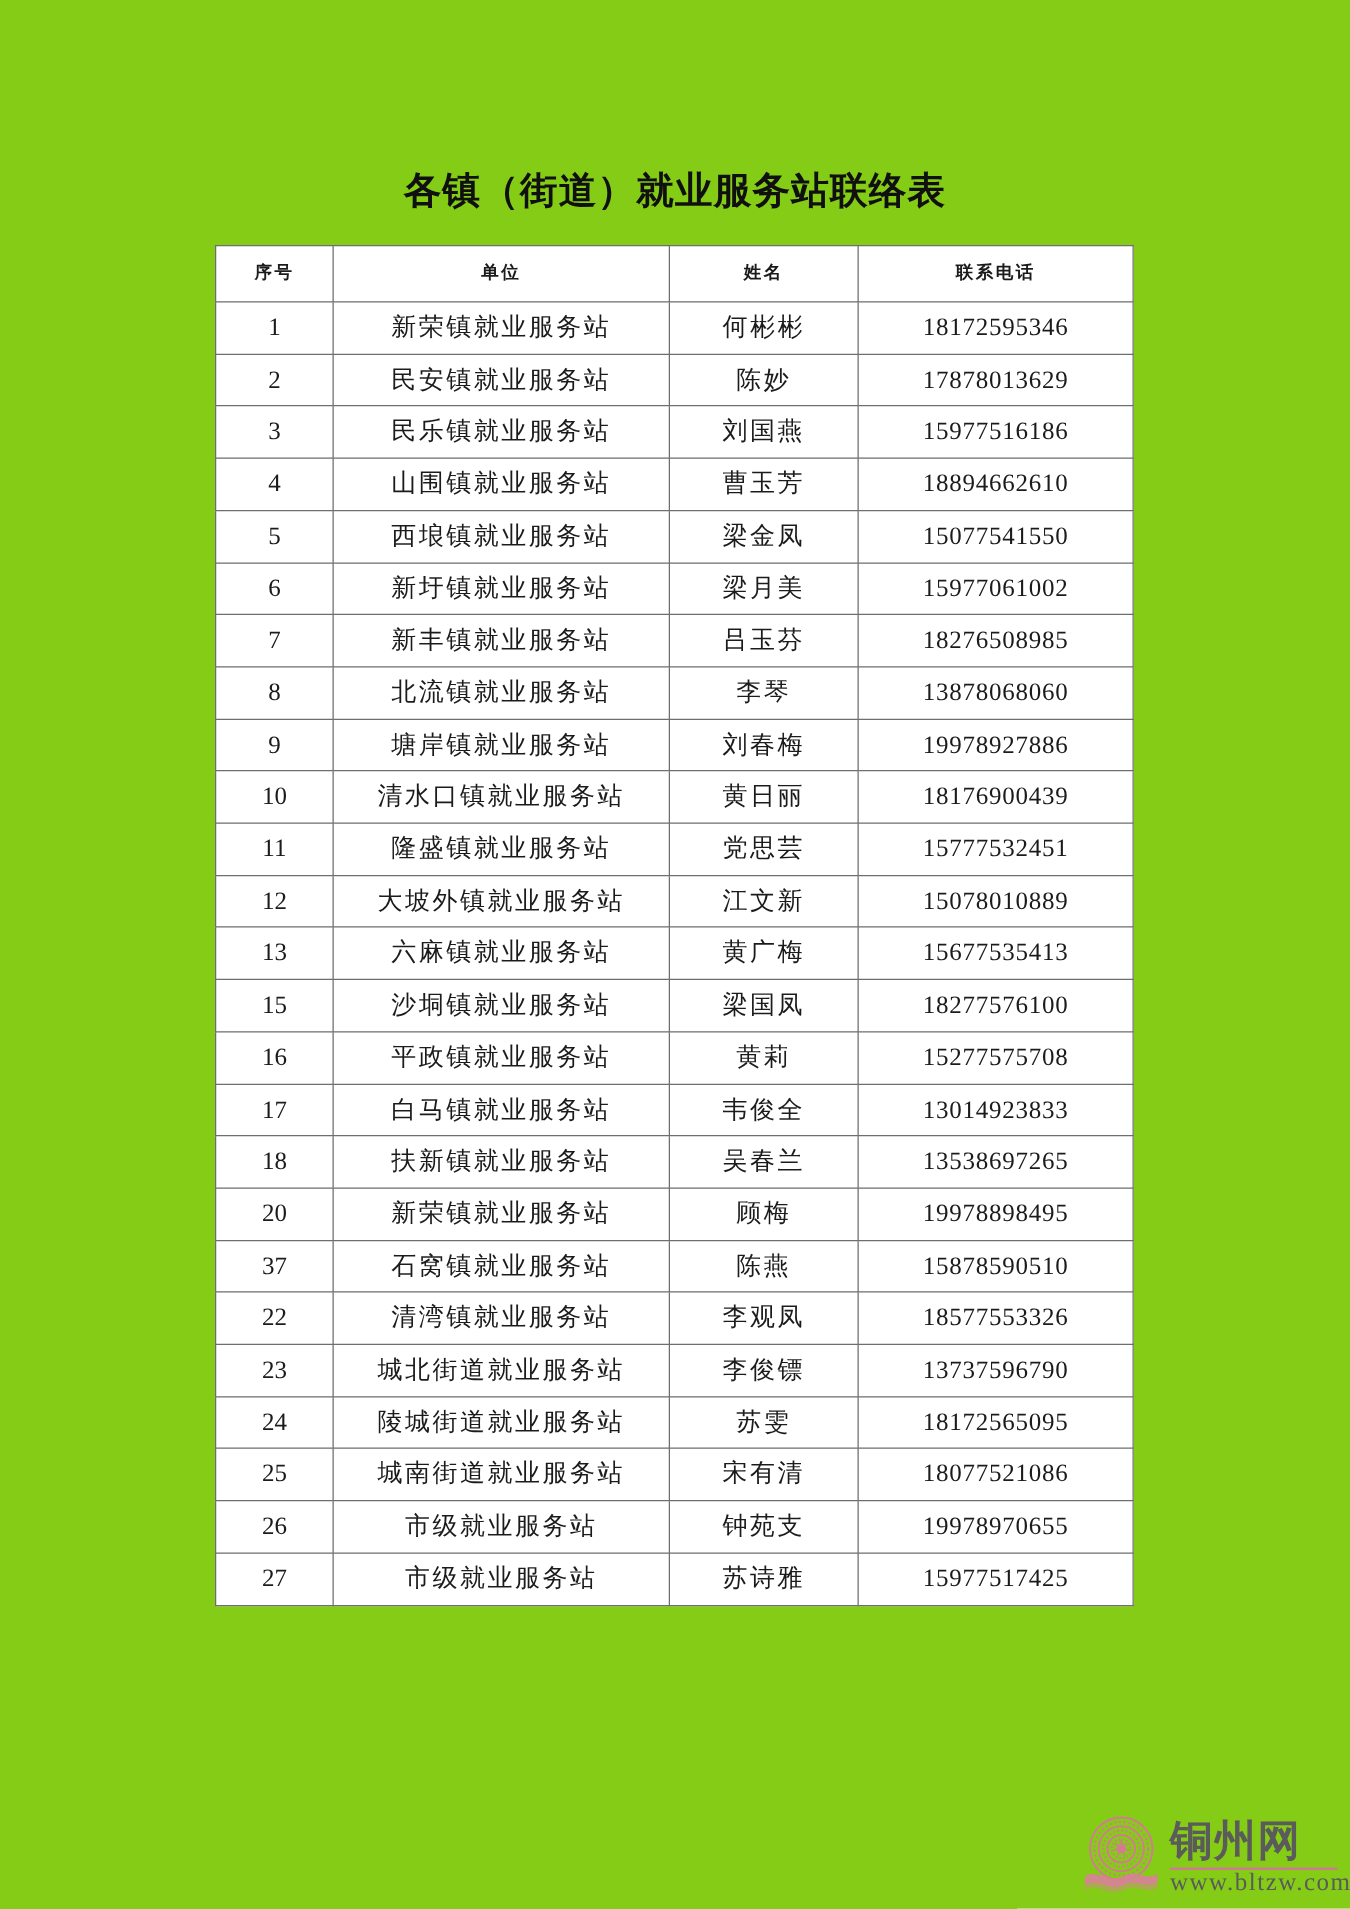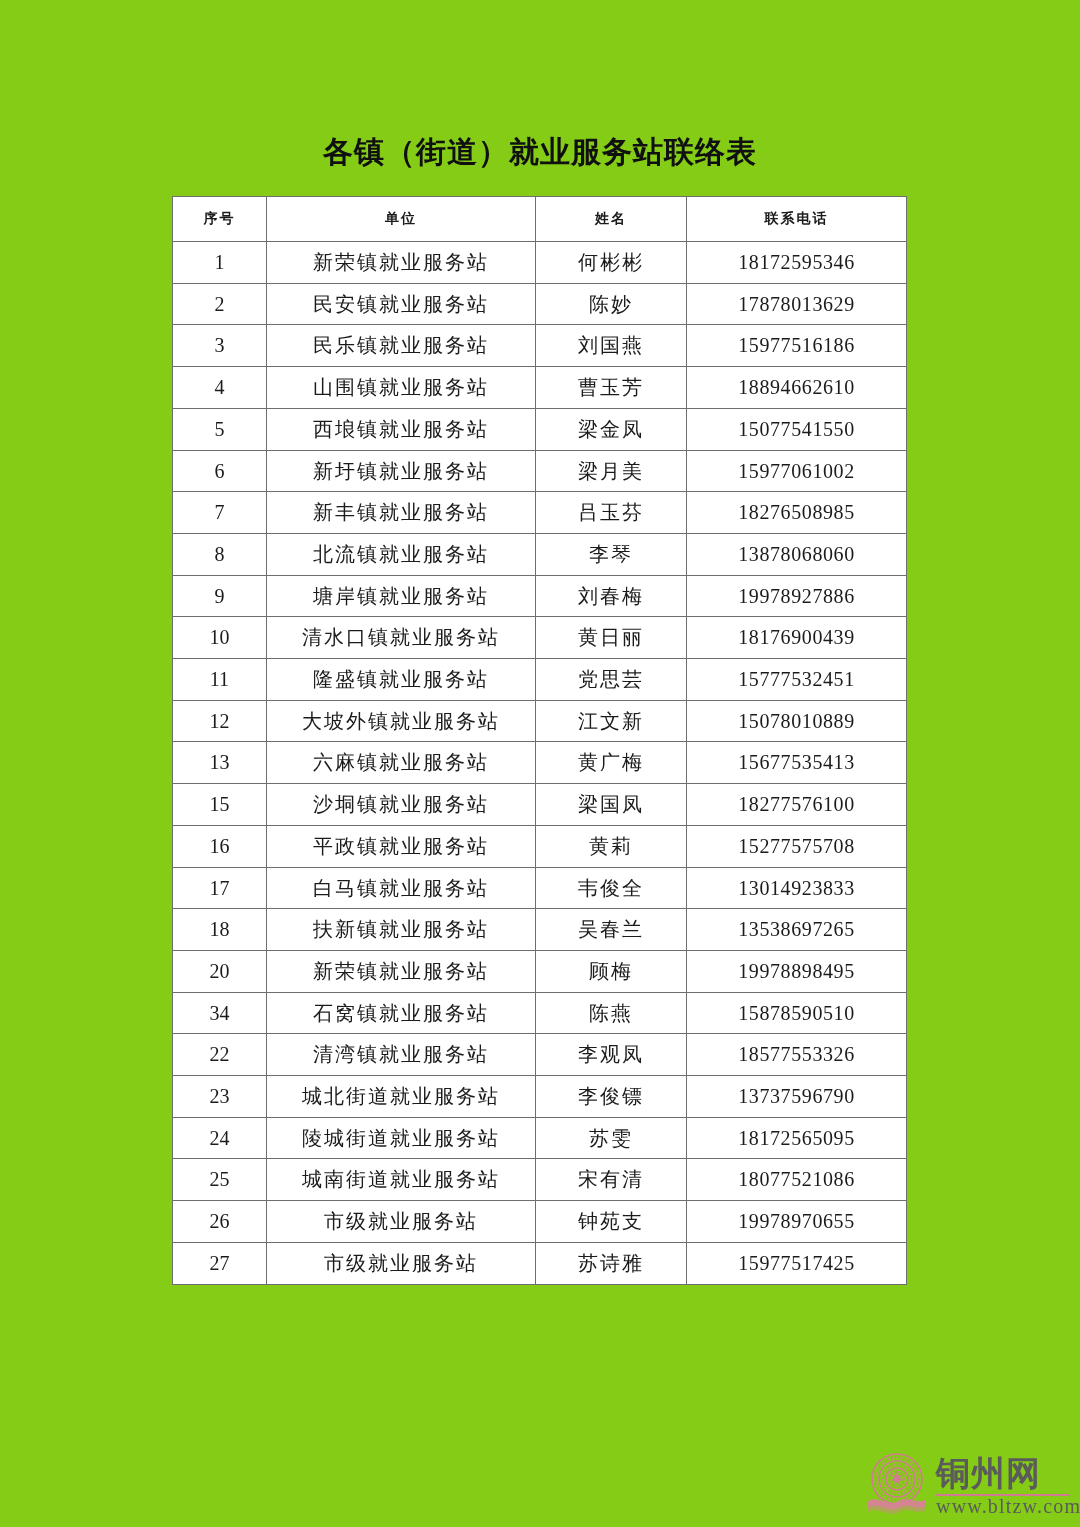--- a/index.html
+++ b/index.html
@@ -272,21 +272,21 @@
             <td class="cell-name">吴春兰</td>
             <td class="cell-phone">13538697265</td>
           </tr>
           <tr>
             <td class="cell-seq">20</td>
             <td class="cell-unit">新荣镇就业服务站</td>
             <td class="cell-name">顾梅</td>
             <td class="cell-phone">19978898495</td>
           </tr>
           <tr>
-            <td class="cell-seq">34</td>
+            <td class="cell-seq">37</td>
             <td class="cell-unit">石窝镇就业服务站</td>
             <td class="cell-name">陈燕</td>
             <td class="cell-phone">15878590510</td>
           </tr>
           <tr>
             <td class="cell-seq">22</td>
             <td class="cell-unit">清湾镇就业服务站</td>
             <td class="cell-name">李观凤</td>
             <td class="cell-phone">18577553326</td>
           </tr>

